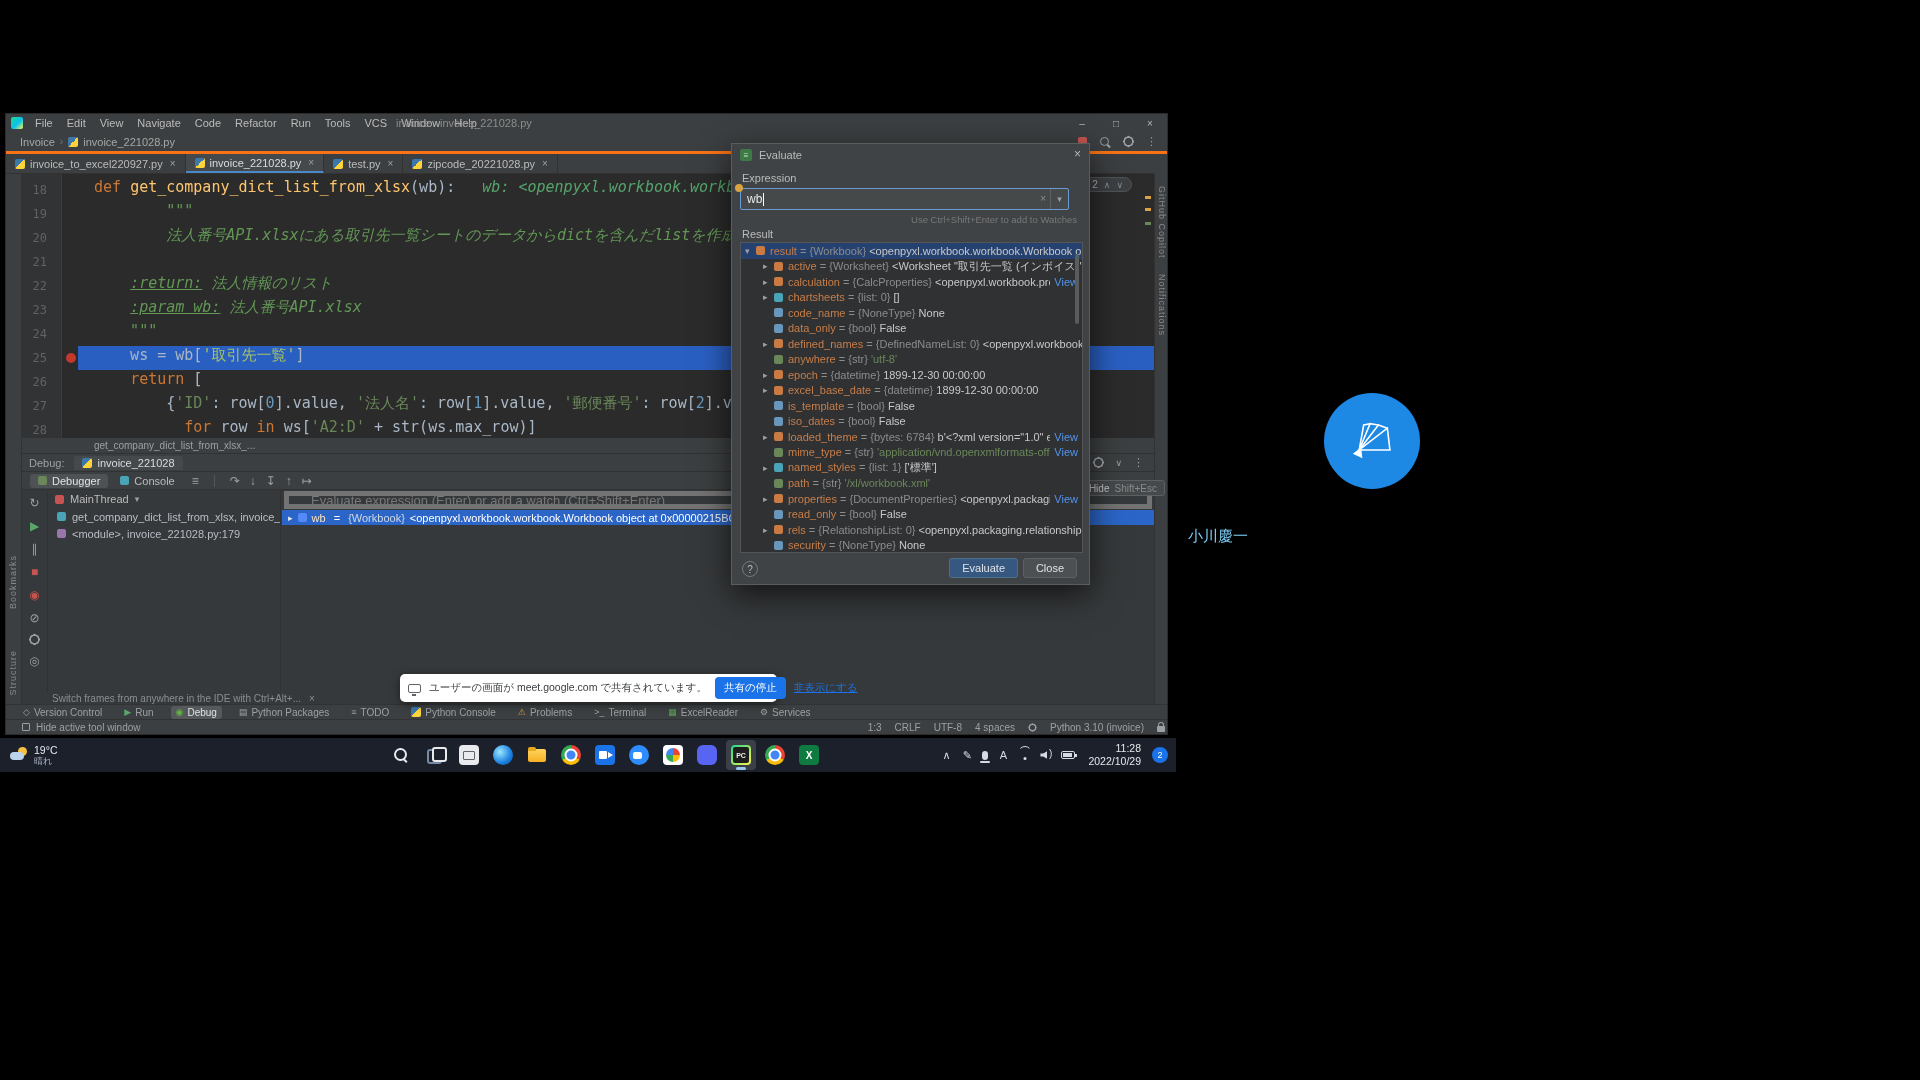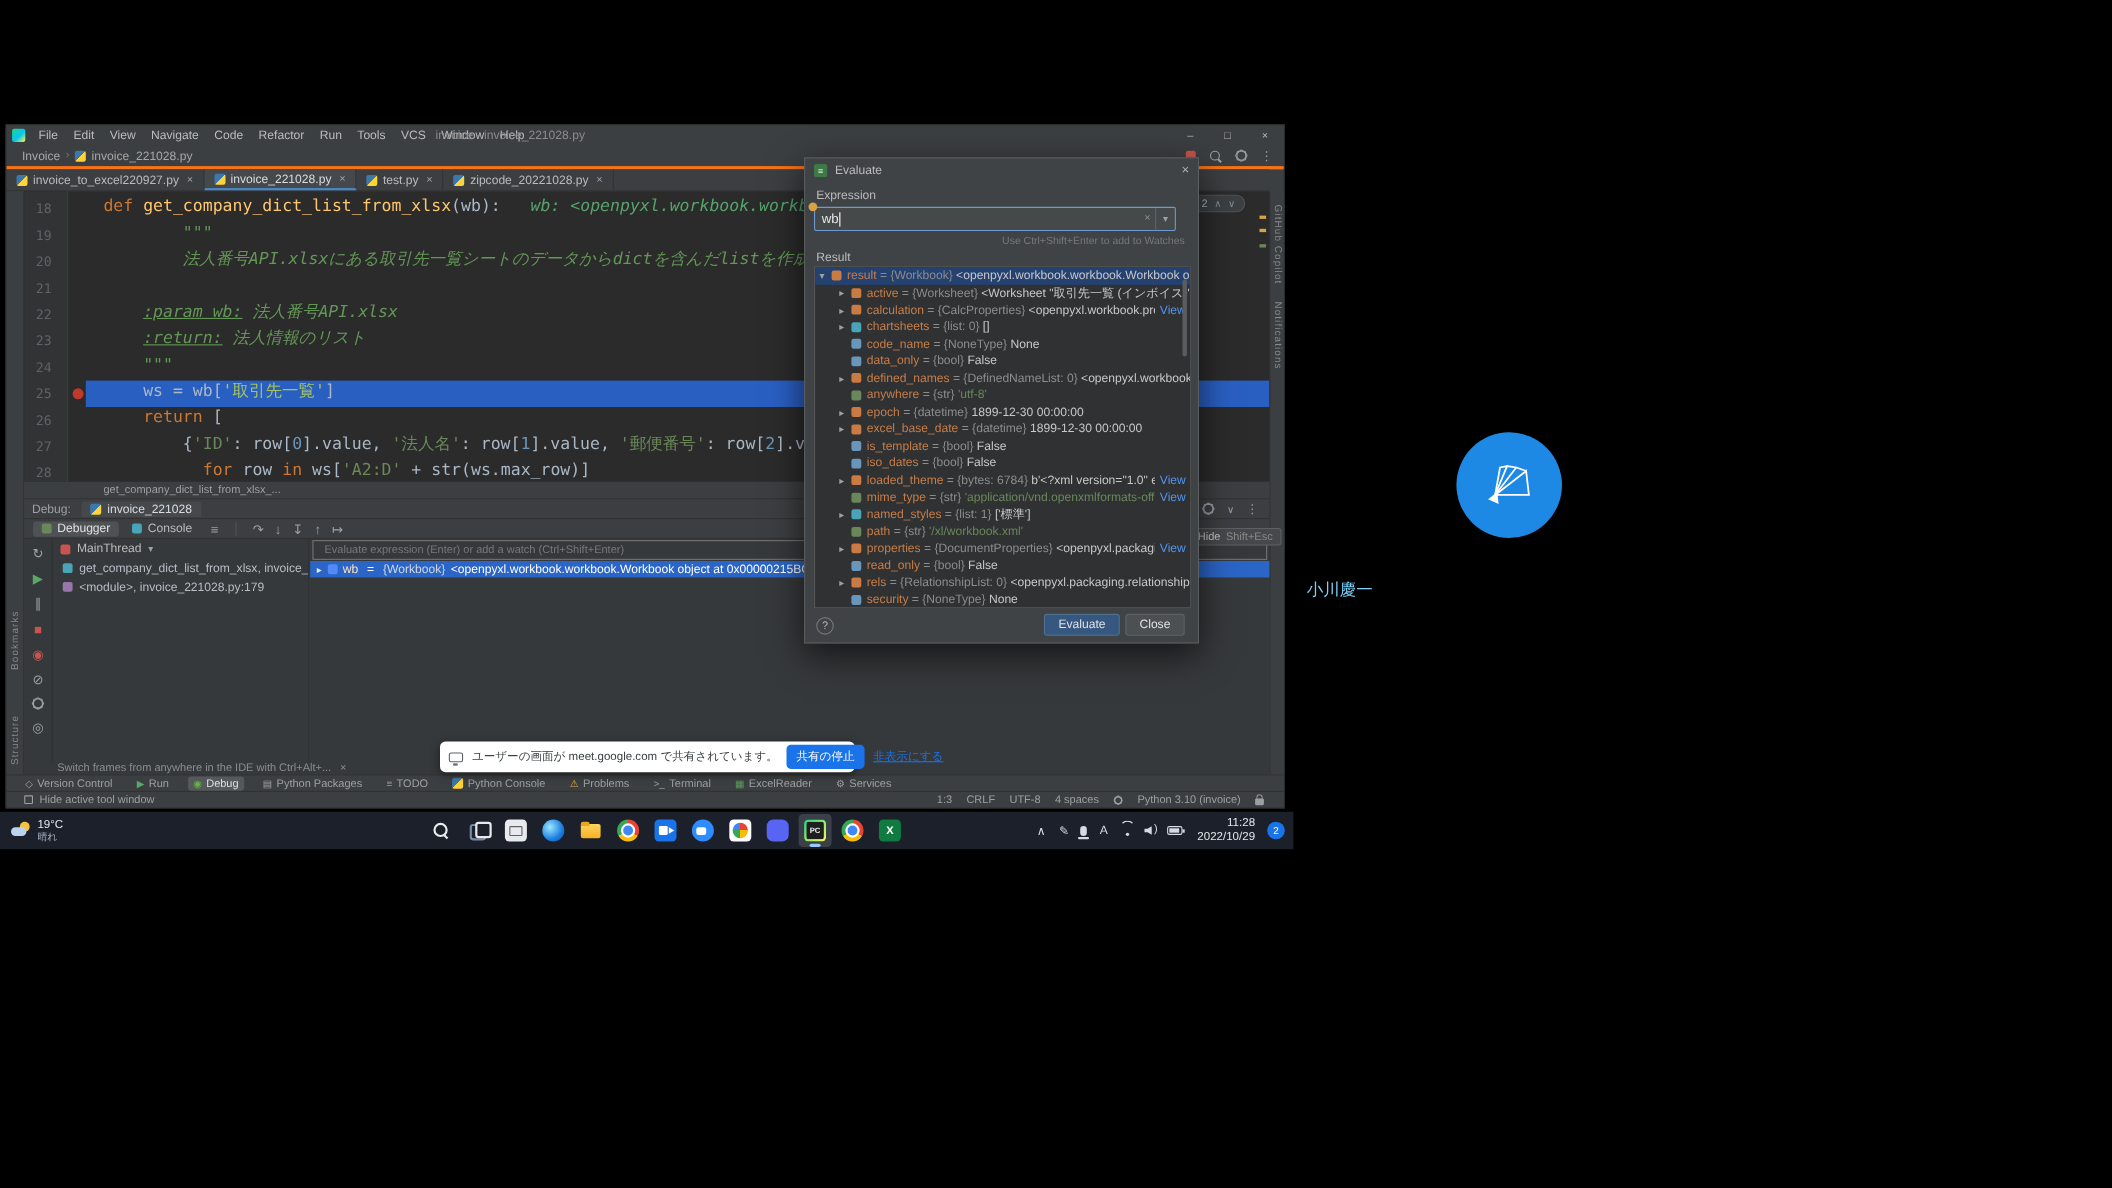--- a/index.html
+++ b/index.html
@@ -92,42 +92,42 @@
   .dbgl-ic { font-size:12px; line-height:14px; color:#9da0a6; }
   .dbgl-resume { color:#59a869; } .dbgl-stop,.dbgl-viewbp { color:#c75450; }
   .frames { position:absolute; left:27px; top:0; bottom:0; width:232px; border-right:1px solid #2f3132; }
   .thread-row { display:flex; align-items:center; gap:6px; height:18px; padding-left:6px; color:#bbbbbb; }
   .thread-ic { width:9px; height:9px; border-radius:2px; background:#c75450; }
   .dd-arrow { color:#9da0a6; font-size:9px; }
   .frame-row { display:flex; align-items:center; gap:6px; height:17px; padding-left:8px; color:#b8bec6; white-space:nowrap; overflow:hidden; font-size:11px; }
   .frame-ic { flex:none; width:9px; height:9px; border-radius:2px; background:#4aa4b8; }
   .frame-ic.mod { background:#9876aa; }
   .vars { position:absolute; left:260px; top:0; right:0; bottom:0; }
-  .watch-input { height:18px; display:flex; align-items:center; border:1px solid #737373; margin:1px 2px; padding-left:10px; color:#787878; font-size:10px; white-space:nowrap; overflow:hidden; }
+  .watch-input { height:18px; display:flex; align-items:center; border:5px solid #737373; margin:1px 2px; padding-left:22px; color:#787878; font-size:13px; white-space:nowrap; overflow:hidden; }
   .var-row { display:flex; align-items:center; gap:5px; height:15px; padding-left:6px; font-size:11px; white-space:nowrap; overflow:hidden; }
   .var-row.sel { background:#2b65c7; color:#ffffff; }
   .var-exp { color:#e6e9ee; font-size:9px; }
   .var-ic { flex:none; width:9px; height:9px; border-radius:2px; background:#548af7; }
   .var-name { color:#ffd9a6; } .var-row.sel .var-name { color:#ffe3bd; }
   .var-type { color:#cfd8e6; }
   .dbg-hint { position:absolute; left:30px; bottom:2px; color:#8a8e91; font-size:10px; display:flex; gap:8px; align-items:center; }
   .hide-btn { position:absolute; right:2px; top:366px; height:16px; display:flex; align-items:center; gap:5px;
     background:#46494b; border:1px solid #5e6163; border-radius:3px; padding:0 7px; font-size:10px; color:#c6c6c6; z-index:30; }
   .hide-shortcut { color:#8a8a8a; }
 
   
   .toolwindow-bar { position:absolute; left:0; bottom:15px; right:0; height:15px; background:#3c3f41; border-top:1px solid #323232; display:flex; align-items:center; gap:12px; padding-left:12px; font-size:10px; color:#9da0a2; }
   .twb-item { display:flex; align-items:center; gap:4px; padding:0 5px; height:13px; border-radius:3px; }
   .twb-item.active { background:#55595b; color:#dfe1e5; }
   .twb-glyph { font-size:9px; }
   .twb-run { color:#59a869; } .twb-debug { color:#62b543; } .twb-problems { color:#d9a343; } .twb-excel { color:#5d9e57; }
   .statusbar { position:absolute; left:0; bottom:0; right:0; height:15px; background:#3c3f41; border-top:1px solid #323232; display:flex; align-items:center; font-size:10px; color:#9da0a2; }
   .sb-left { display:flex; align-items:center; gap:6px; padding-left:16px; }
   .sb-box { width:8px; height:8px; border:1px solid #9da0a2; border-radius:1px; }
-  .sb-right { position:absolute; right:18px; display:flex; align-items:center; gap:13px; }
+  .sb-right { position:absolute; right:2px; display:flex; align-items:center; gap:13px; }
   .lock-ic { position:relative; width:8px; height:6px; background:#9da0a2; border-radius:1px; display:inline-block; margin-top:3px; }
   .lock-ic::before { content:""; position:absolute; left:1px; top:-4px; width:4px; height:4px; border:1.5px solid #9da0a2; border-bottom:none; border-radius:3px 3px 0 0; }
 
   
   .dialog { position:absolute; left:731px; top:33px; width:359px; height:442px; background:#3f4345;
     border:1px solid #5a5d5e; box-shadow:0 10px 30px rgba(0,0,0,.65); z-index:50; color:#bbbbbb; font-size:11px; }
   .dlg-title { position:absolute; left:0; top:0; right:0; height:22px; display:flex; align-items:center; gap:7px; padding-left:8px; }
   .eval-ic { width:12px; height:12px; border-radius:2px; background:#3e7a46; display:flex; align-items:center; justify-content:center; color:#cfe3cf; font-size:8px; }
   .dlg-close { position:absolute; right:8px; top:3px; color:#b4b4b4; font-size:12px; }
   .dlg-label { position:absolute; left:10px; color:#bbbbbb; }
@@ -322,22 +322,22 @@
             <div class="gut-row">28</div>
           </div>
       </div>
       <div class="bp-dot" style="top:179px;"></div>
       <div class="codepane">
         <div class="code-rows">
             <div class="code-row"><span class="c-kw">def </span><span class="c-fn">get_company_dict_list_from_xlsx</span><span class="c-pl">(wb):</span><span class="c-hint">   wb: &lt;openpyxl.workbook.workbook.W</span></div>
             <div class="code-row"><span class="c-doc">        """</span></div>
             <div class="code-row"><span class="c-doc">        法人番号API.xlsxにある取引先一覧シートのデータからdictを含んだlistを作成する</span></div>
             <div class="code-row"></div>
+            <div class="code-row"><span class="c-doc">    </span><span class="c-doctag">:return:</span><span class="c-doc"> 法人情報のリスト</span></div>
             <div class="code-row"><span class="c-doc">    </span><span class="c-doctag">:param wb:</span><span class="c-doc"> 法人番号API.xlsx</span></div>
-            <div class="code-row"><span class="c-doc">    </span><span class="c-doctag">:return:</span><span class="c-doc"> 法人情報のリスト</span></div>
             <div class="code-row"><span class="c-doc">    """</span></div>
             <div class="code-row exec"><span class="c-pl">    ws = wb[</span><span class="c-str">'取引先一覧'</span><span class="c-pl">]</span></div>
             <div class="code-row"><span class="c-pl">    </span><span class="c-kw">return</span><span class="c-pl"> [</span></div>
             <div class="code-row"><span class="c-pl">        {</span><span class="c-str">'ID'</span><span class="c-pl">: row[</span><span class="c-num">0</span><span class="c-pl">].value, </span><span class="c-str">'法人名'</span><span class="c-pl">: row[</span><span class="c-num">1</span><span class="c-pl">].value, </span><span class="c-str">'郵便番号'</span><span class="c-pl">: row[</span><span class="c-num">2</span><span class="c-pl">].value,</span></div>
             <div class="code-row"><span class="c-pl">          </span><span class="c-kw">for</span><span class="c-pl"> row </span><span class="c-kw">in</span><span class="c-pl"> ws[</span><span class="c-str">'A2:D'</span><span class="c-pl"> + str(ws.max_row)]</span></div>
           </div>
       </div>
       <div class="inspections">
         <span class="insp-err-dot"></span>
         <span>1</span>

